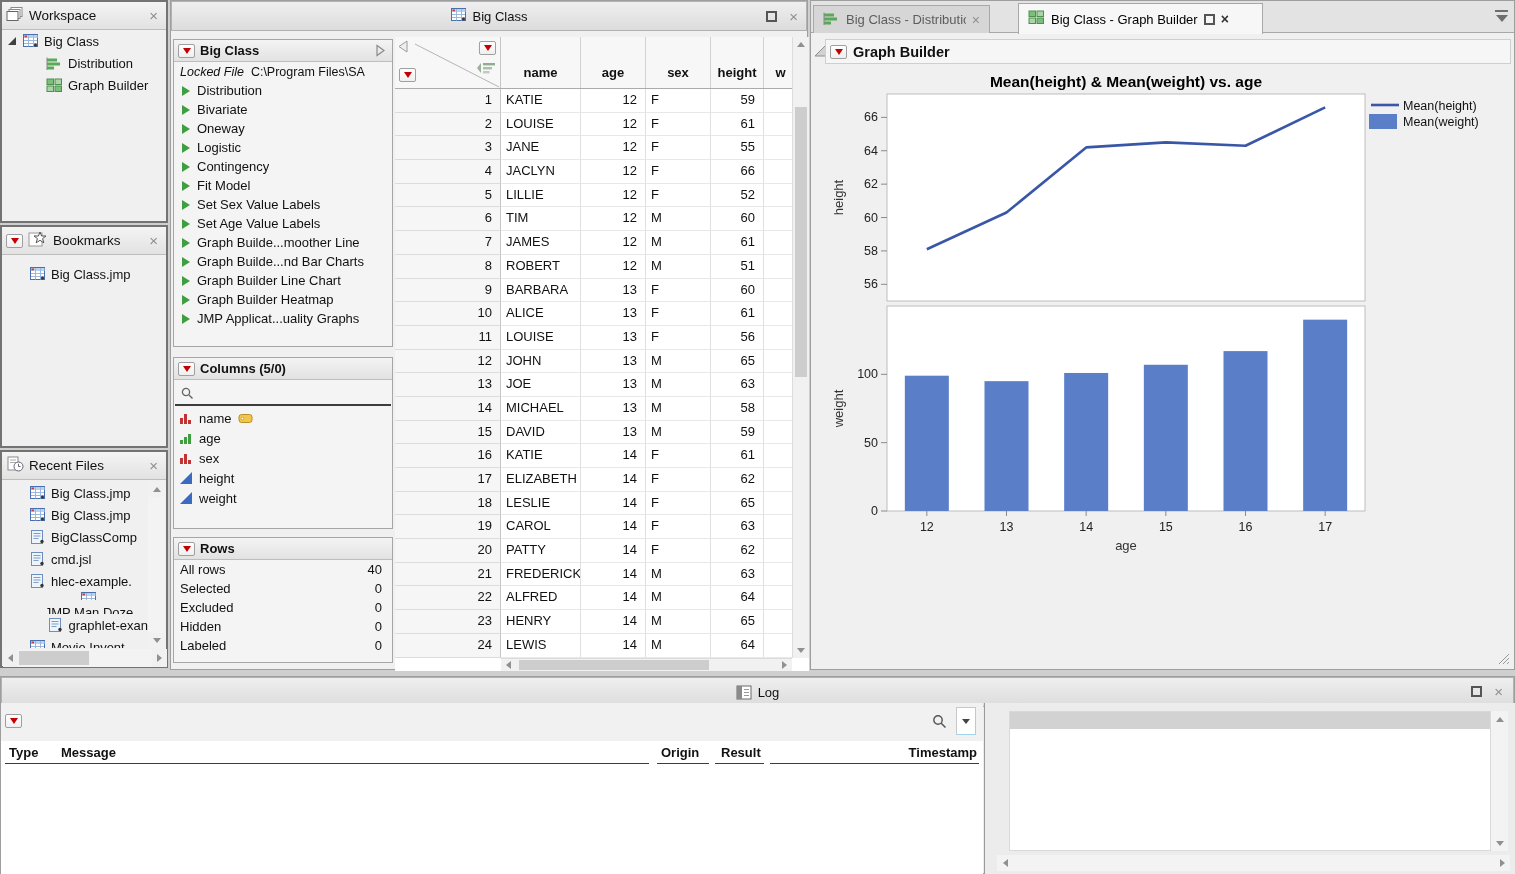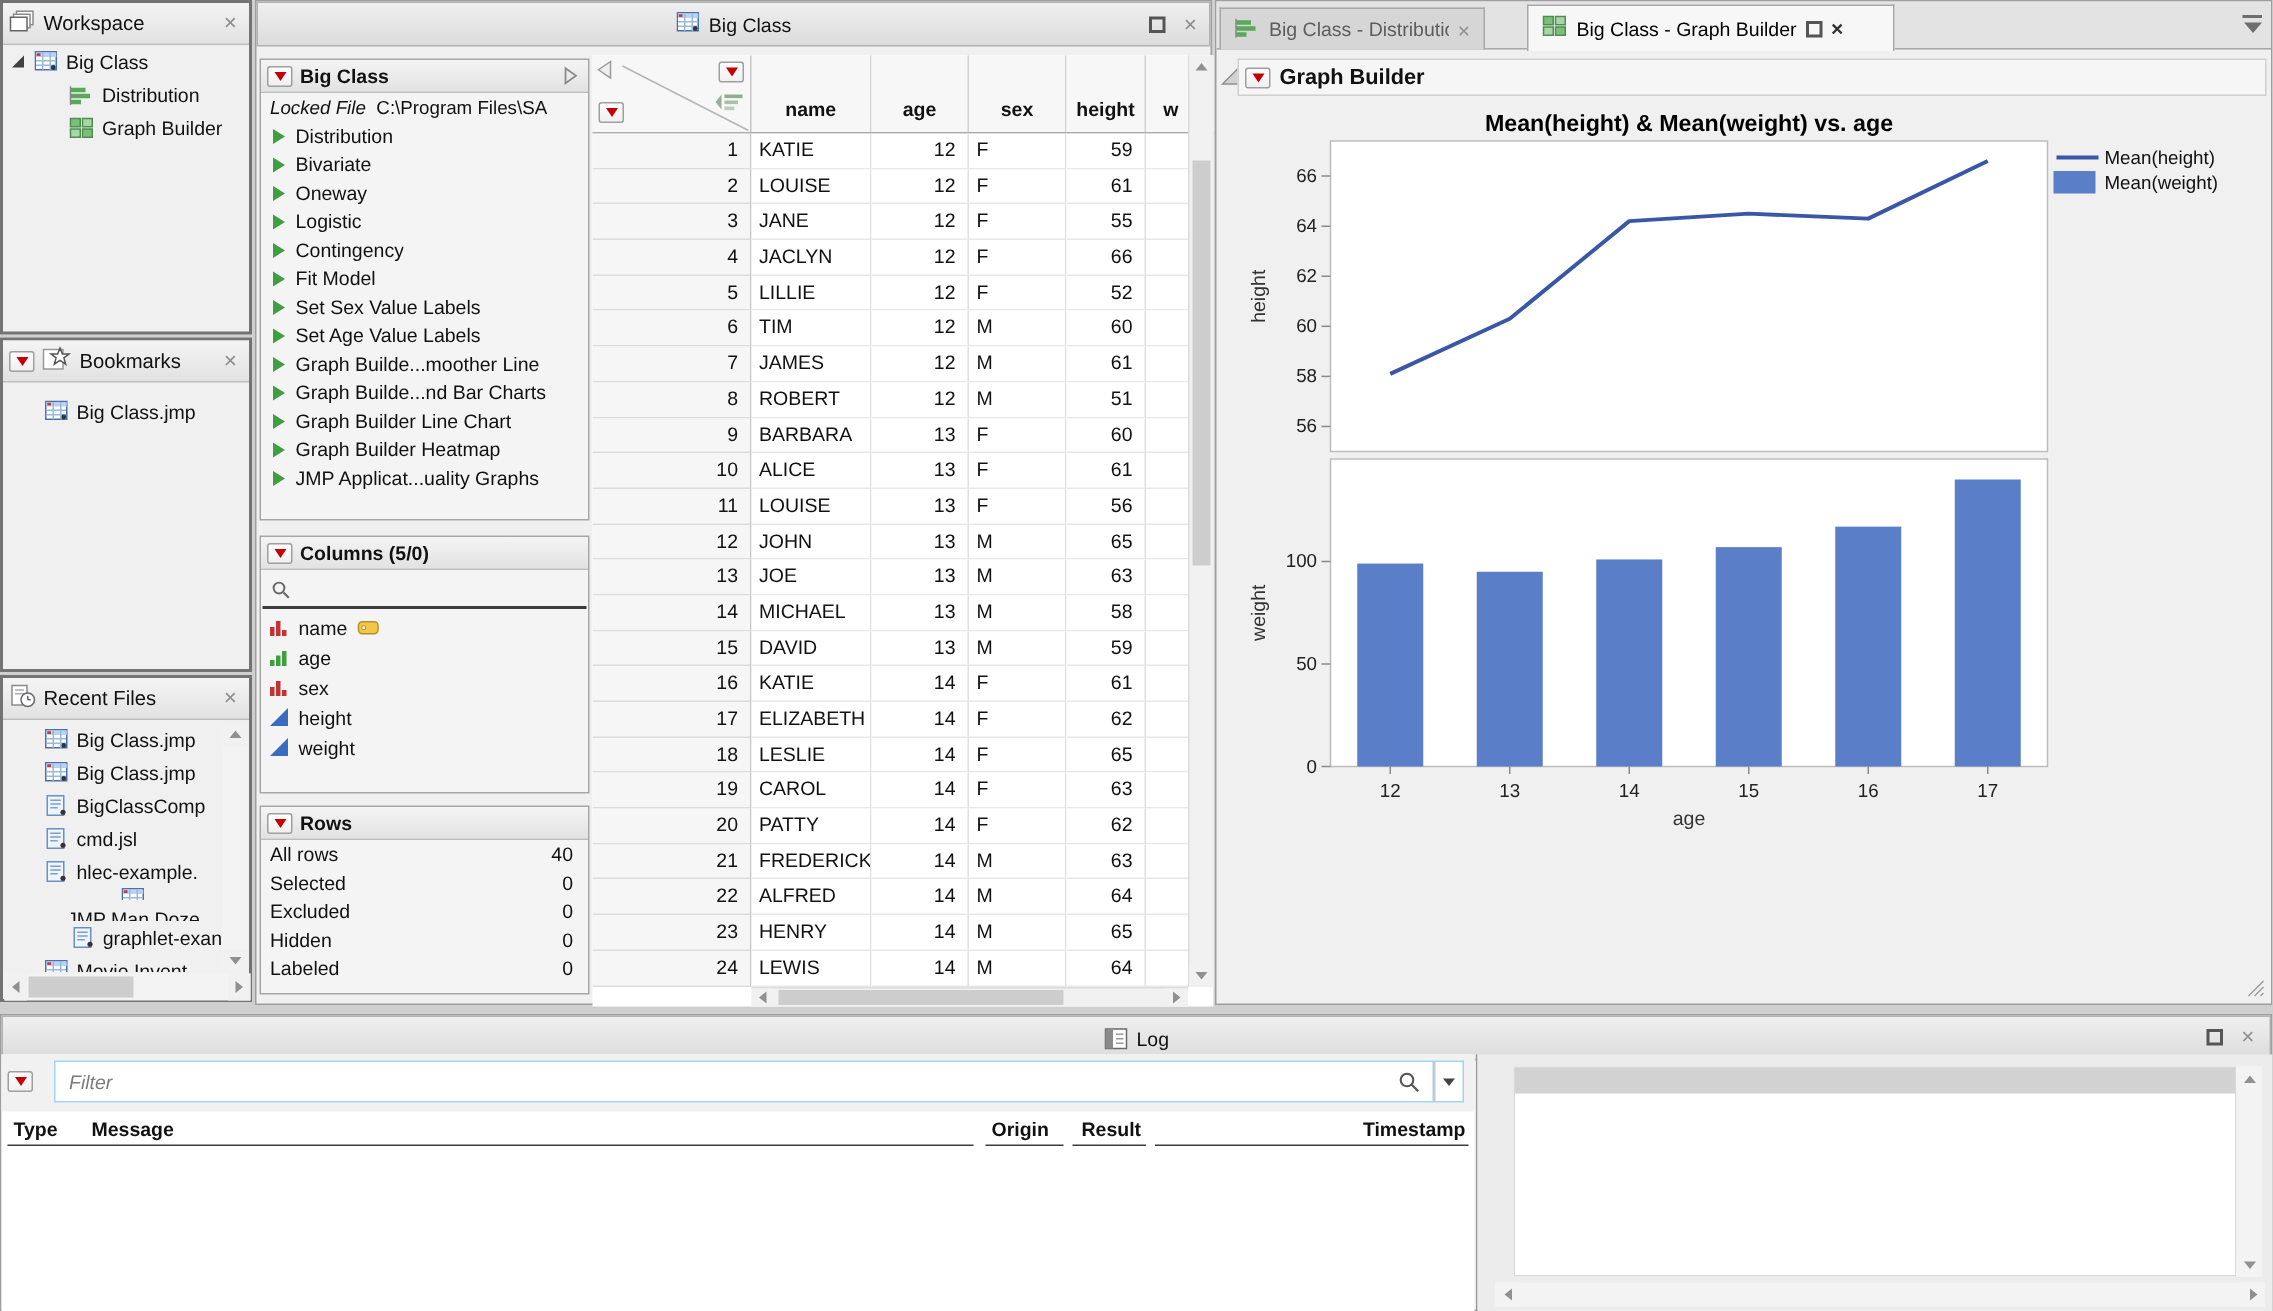--- a/index.html
+++ b/index.html
@@ -814,21 +814,20 @@
       <span>Log</span>
       <span class="wbtns">
         <span class="maxbox"></span>
         <span class="xbtn">×</span>
       </span>
     </div>
 
     <div id="log-left">
       <div id="log-filter-strip"></div>
       <span class="rtri" id="log-filter-rtri"></span>
-      <input id="log-filter" placeholder="Filter" style="">
       <svg id="log-search-ic" width="17" height="17">
           <circle cx="7" cy="7" r="4.2" fill="none" stroke="#555" stroke-width="1.4"></circle>
           <line x1="10.2" y1="10.2" x2="14.5" y2="14.5" stroke="#555" stroke-width="1.5"></line>
         </svg>
       <span id="log-filter-dd"></span>
       <span class="loghdr" style="left:8px;">Type</span>
       <span class="loghdr" style="left:60px;">Message</span>
       <span class="loghdr" style="left:660px;">Origin</span>
       <span class="loghdr" style="left:720px;">Result</span>
       <span class="loghdr" style="right:6px;">Timestamp</span>

